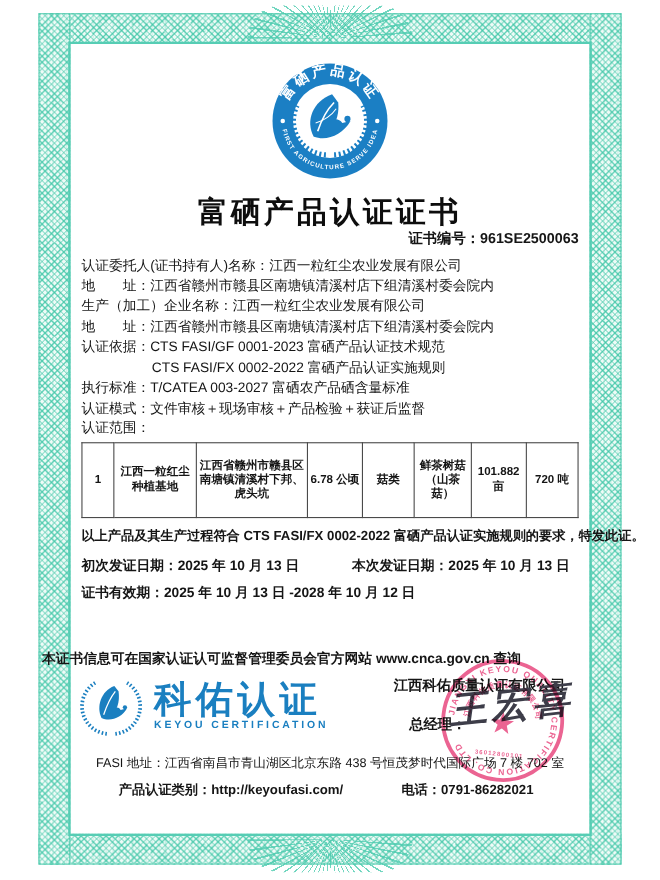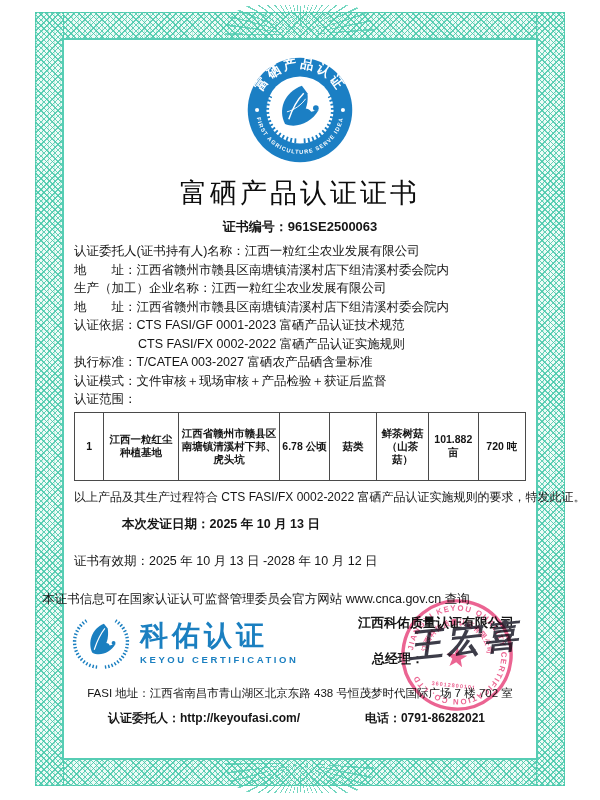--- a/index.html
+++ b/index.html
@@ -17,38 +17,38 @@
   .band.left{left:35px;top:12px;bottom:14px;width:27px;}
   .band.right{right:35px;top:12px;bottom:14px;width:27px;}
   .innerline{position:absolute;top:38px;bottom:40px;left:62px;right:62px;border:2px solid #56cdb4;}
   .rosette{position:absolute;left:225px;width:150px;height:30px;border-radius:75px 75px 0 0;
     background:repeating-conic-gradient(from 270deg at 50% 100%, rgba(79,204,176,.8) 0deg 1.5deg, rgba(255,255,255,0) 1.5deg 7deg);}
   .rosette.topR{top:5px;}
   .rosette.botR{bottom:7px;transform:scaleY(-1);}
   
   .content{position:absolute;left:74px;right:74px;top:0;}
   .badge{display:block;margin:54px auto 0;}
-  .title{text-align:center;font-size:27px;font-weight:400;letter-spacing:3px;margin-top:12px;line-height:30px;color:#0d0d0d;}
-  .certno{text-align:center;font-size:13px;font-weight:bold;margin-top:10px;}
+  .title{text-align:center;font-size:27px;font-weight:700;letter-spacing:3px;margin-top:12px;line-height:30px;color:#0d0d0d;}
+  .certno{text-align:right;font-size:13px;font-weight:bold;}
   .info{margin-top:9px;}
   .line{font-size:12.5px;font-weight:normal;line-height:13.5px;margin-bottom:5px;white-space:nowrap;}
   .line .cont{margin-left:64px;text-align:center;}
   table.scope{border-collapse:collapse;width:100%;margin-top:2px;table-layout:fixed;}
   table.scope th,table.scope td{border:1px solid #4a4a4a;font-size:10.5px;font-weight:bold;
     text-align:center;vertical-align:middle;padding:3px 2px;line-height:13px;word-break:break-all;}
   table.scope th{height:22px;font-size:11px;}
-  .conform{font-size:12px;font-weight:normal;margin-top:8px;white-space:nowrap;}
+  .conform{font-size:12px;font-weight:bold;margin-top:8px;white-space:nowrap;}
   .dates{display:flex;font-size:12.5px;font-weight:bold;margin-top:10px;}
   .dates .d2{margin-left:48px;}
-  .validity{font-size:12.5px;font-weight:normal;margin-top:20px;}
+  .validity{font-size:12.5px;font-weight:bold;margin-top:8px;}
   
-  .querynote{position:absolute;top:591px;left:0;width:512px;text-align:center;font-size:12.5px;font-weight:normal;}
+  .querynote{position:absolute;top:591px;left:0;width:512px;text-align:center;font-size:12.5px;font-weight:bold;}
   .logo{position:absolute;left:72px;top:613px;display:flex;align-items:center;}
   .logo-texts{margin-left:10px;}
-  .logo-cn{font-size:28px;font-weight:900;color:#1a7fc0;letter-spacing:4px;line-height:32px;}
+  .logo-cn{font-size:34px;font-weight:900;color:#1a7fc0;letter-spacing:4px;line-height:32px;}
   .logo-en{font-size:9.5px;font-weight:bold;color:#1a7fc0;letter-spacing:2.6px;margin-top:2px;}
   .company{position:absolute;left:358px;top:614px;font-size:13px;font-weight:bold;}
   .manager{position:absolute;left:372px;top:650px;font-size:13px;font-weight:bold;}
   .signature{position:absolute;left:408px;top:618px;font-family:"DejaVu Serif","Liberation Serif",serif;
     font-style:italic;font-weight:bold;font-size:34px;color:#3d3d49;transform:rotate(-6deg);letter-spacing:4px;}
   .seal{position:absolute;left:398px;top:596px;opacity:.85;mix-blend-mode:multiply;transform:rotate(6deg);}
   .fasi{position:absolute;top:686px;left:0;width:600px;text-align:center;font-size:11.5px;font-weight:normal;}
   .contact{position:absolute;top:710px;left:108px;right:115px;display:flex;justify-content:space-between;
     font-size:12px;font-weight:bold;}
 </style>
@@ -134,20 +134,21 @@
         <td>鲜茶树菇（山茶菇）</td>
         <td>101.882 亩</td>
         <td>720 吨</td>
       </tr>
     </tbody>
       </table>
 
     <div class="conform">以上产品及其生产过程符合 CTS FASI/FX 0002-2022 富硒产品认证实施规则的要求，特发此证。</div>
 
     <div class="dates">
+      <span><span>初次发证日期：</span><span>2025 年 10 月 13 日</span></span>
       <span class="d2"><span>本次发证日期：</span><span>2025 年 10 月 13 日</span></span>
     </div>
     <div class="validity">
       <span>证书有效期：</span><span>2025 年 10 月 13 日 -2028 年 10 月 12 日</span>
     </div>
   </div>
 
   <div class="querynote">本证书信息可在国家认证认可监督管理委员会官方网站 www.cnca.gov.cn 查询</div>
 
   <div class="logo">
@@ -186,17 +187,17 @@
     </text>
     <polygon points="60,52 62.65,59.36 70.46,59.6 64.28,64.39 66.47,71.9 60,67.5 53.53,71.9 55.72,64.39 49.54,59.6 57.35,59.36" fill="#e8497f"></polygon>
     <text x="60" y="93" text-anchor="middle" font-size="5.6" font-weight="bold" fill="#e8497f" letter-spacing="1">36012800101</text>
   </svg>
 
   <div class="fasi">
     <span>FASI 地址：</span><span>江西省南昌市青山湖区北京东路 438 号恒茂梦时代国际广场 7 楼 702 室</span>
   </div>
 
   <div class="contact">
-    <span><span>认证委托人：</span><span>http://keyoufasi.com/</span></span>
+    <span><span>产品认证类别：</span><span>http://keyoufasi.com/</span></span>
     <span><span>电话：</span><span>0791-86282021</span></span>
   </div>
 
 </div>
 
 </body></html>

